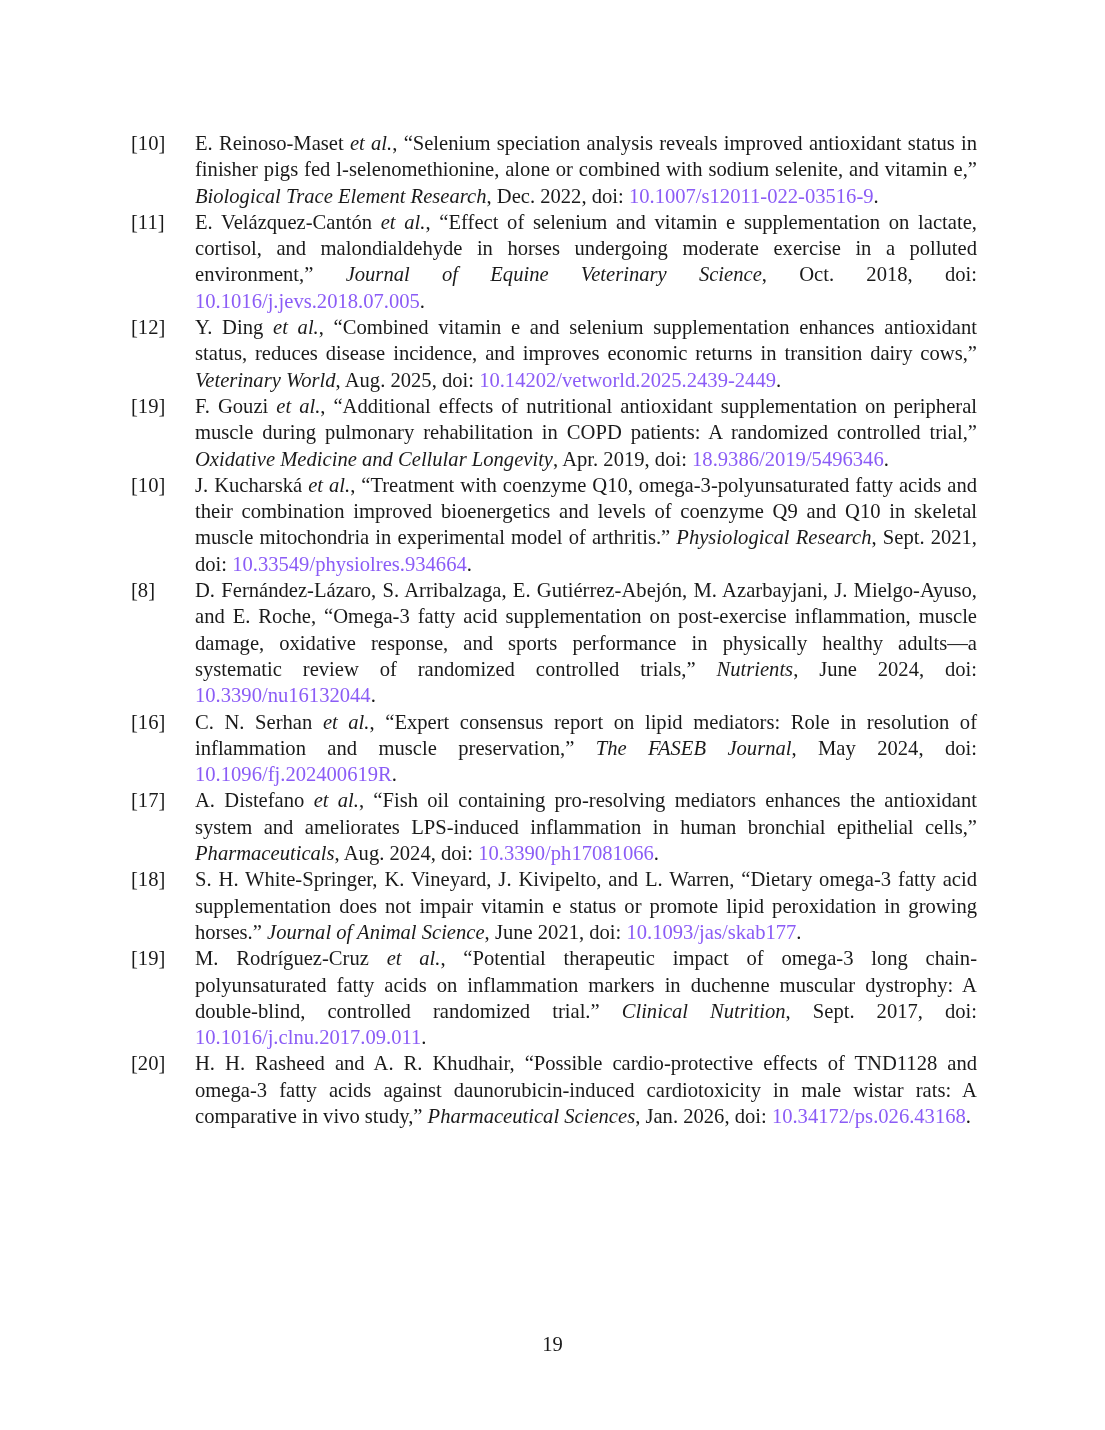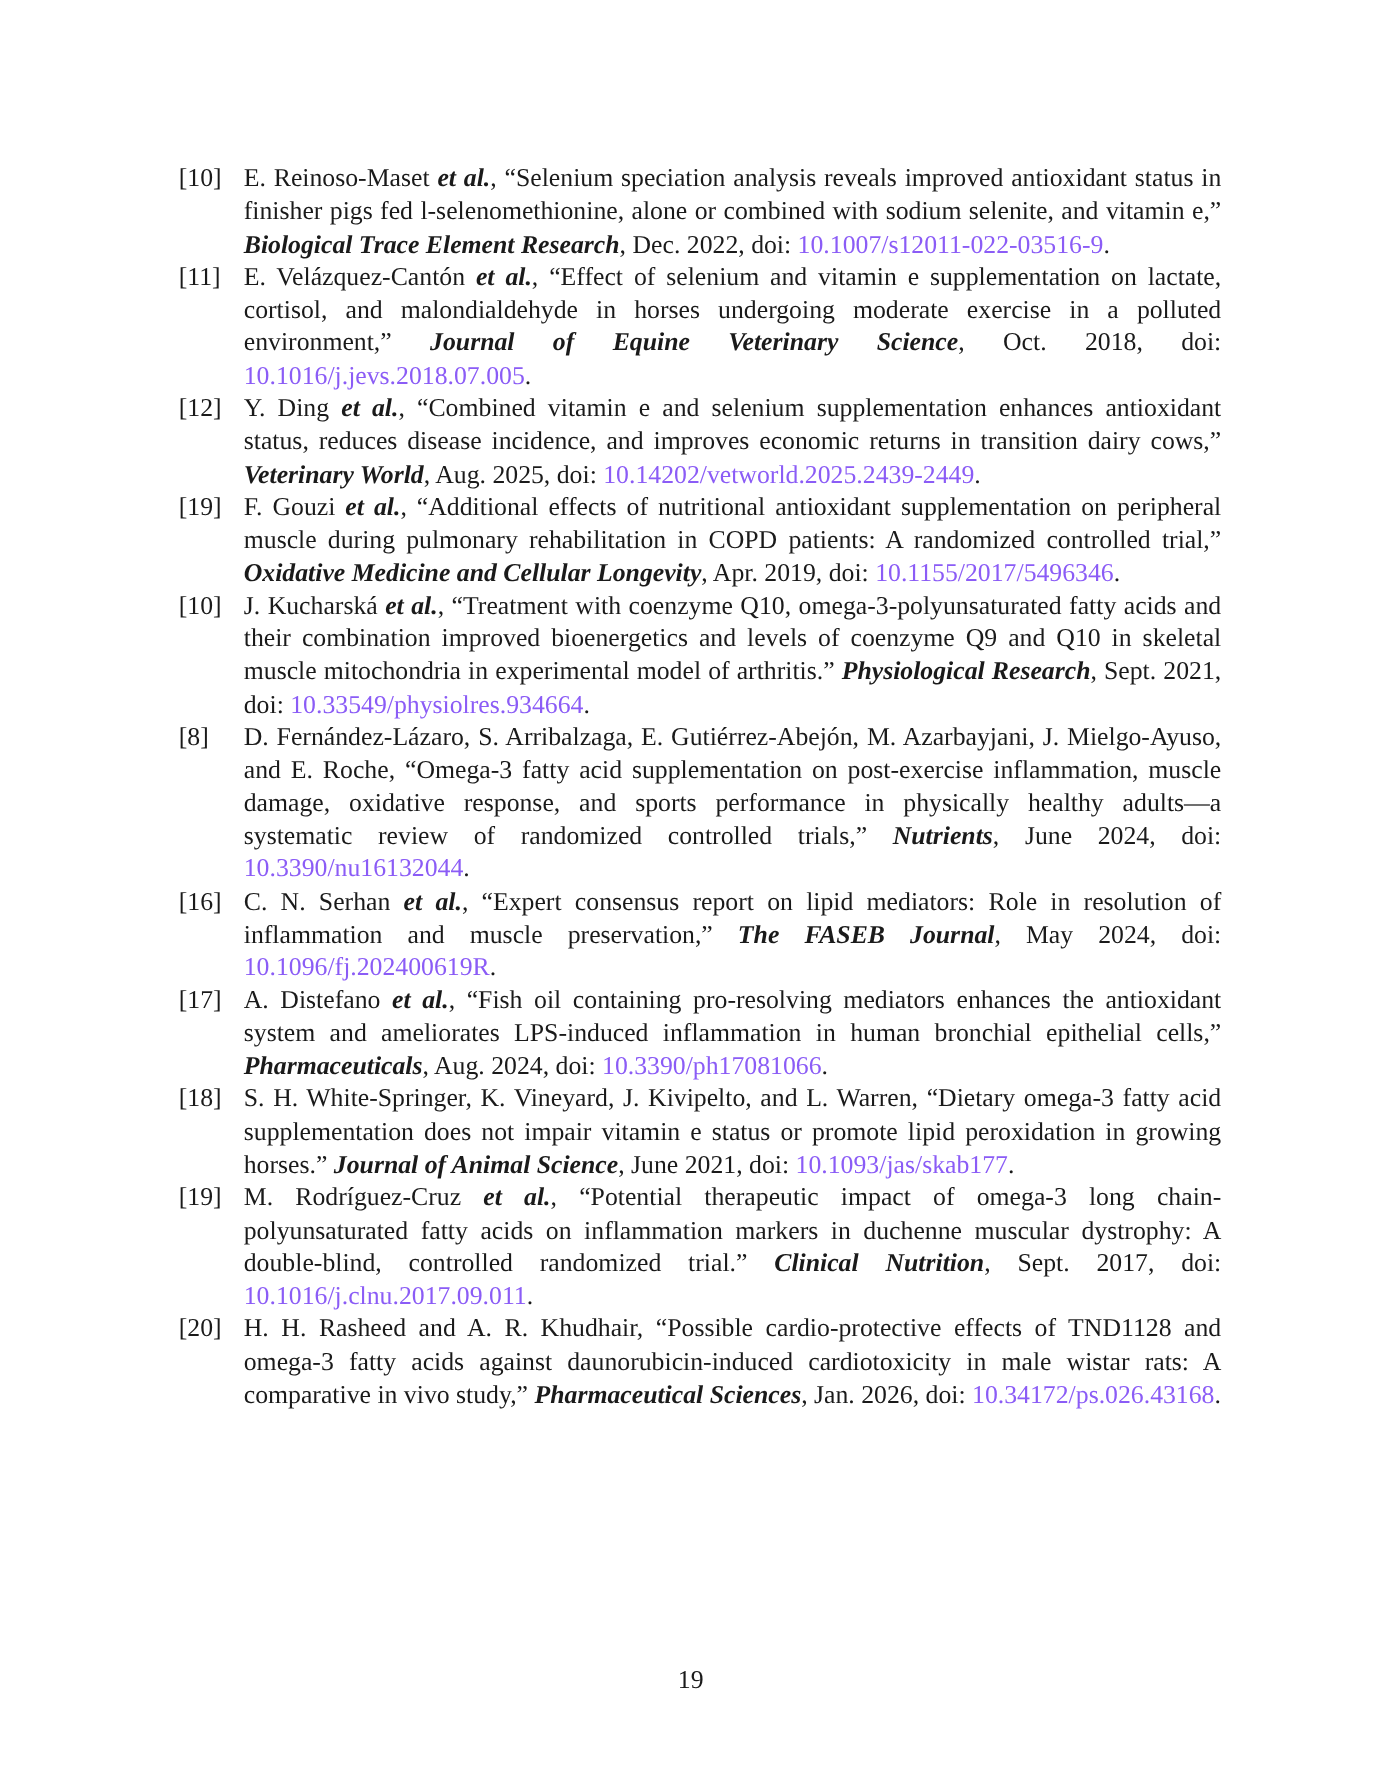--- a/index.html
+++ b/index.html
@@ -1,23 +1,23 @@
 <!DOCTYPE html>
 <html><head>
 <meta charset="utf-8">
 <style>
   html, body { margin: 0; padding: 0; background: #ffffff; }
   body { width: 1105px; height: 1430px; position: relative; overflow: hidden;
          font-family: "Liberation Serif", "DejaVu Serif", serif; color: #1a1a1a; }
   .refs { position: absolute; left: 131px; top: 130px; width: 846px; }
   .ref { position: relative; padding-left: 64px; font-size: 20.6px; line-height: 26.3px;
          text-align: justify; margin-bottom: 0px; }
-  .ref .num { position: absolute; left: 12px; top: 0; width: 50px; }
+  .ref .num { position: absolute; left: 0; top: 0; width: 50px; }
   .ref .body { display: block; }
-  .ref i { font-style: italic; font-weight: bold; }
+  .ref i { font-style: italic; }
   a.doi { color: #8b5cf6; text-decoration: none; }
   .pagenum { position: absolute; top: 1333px; left: 0; width: 1105px; text-align: center;
              font-size: 20.6px; }
 </style>
 </head>
 <body>
 
 <div class="refs">
   <div class="ref">
       <span class="num">[10]</span>
@@ -29,21 +29,21 @@
       <span class="body"><span>E. Velázquez-Cantón </span><i>et al.</i><span>, “Effect of selenium and vitamin e supplementation on lactate, cortisol, and malondialdehyde in horses undergoing moderate exercise in a polluted environment,” </span><i>Journal of Equine Veterinary Science</i><span>, Oct. 2018, doi: </span><a class="doi">10.1016/j.jevs.2018.07.005</a><span>.</span></span>
     </div>
 
   <div class="ref">
       <span class="num">[12]</span>
       <span class="body"><span>Y. Ding </span><i>et al.</i><span>, “Combined vitamin e and selenium supplementation enhances antioxidant status, reduces disease incidence, and improves economic returns in transition dairy cows,” </span><i>Veterinary World</i><span>, Aug. 2025, doi: </span><a class="doi">10.14202/vetworld.2025.2439-2449</a><span>.</span></span>
     </div>
 
   <div class="ref">
       <span class="num">[19]</span>
-      <span class="body"><span>F. Gouzi </span><i>et al.</i><span>, “Additional effects of nutritional antioxidant supplementation on peripheral muscle during pulmonary rehabilitation in COPD patients: A randomized controlled trial,” </span><i>Oxidative Medicine and Cellular Longevity</i><span>, Apr. 2019, doi: </span><a class="doi">10.1155/2017/5496346</a><span>.</span></span>
+      <span class="body"><span>F. Gouzi </span><i>et al.</i><span>, “Additional effects of nutritional antioxidant supplementation on peripheral muscle during pulmonary rehabilitation in COPD patients: A randomized controlled trial,” </span><i>Oxidative Medicine and Cellular Longevity</i><span>, Apr. 2019, doi: </span><a class="doi">18.9386/2019/5496346</a><span>.</span></span>
     </div>
 
   <div class="ref">
       <span class="num">[10]</span>
       <span class="body"><span>J. Kucharská </span><i>et al.</i><span>, “Treatment with coenzyme Q10, omega-3-polyunsaturated fatty acids and their combination improved bioenergetics and levels of coenzyme Q9 and Q10 in skeletal muscle mitochondria in experimental model of arthritis.” </span><i>Physiological Research</i><span>, Sept. 2021, doi: </span><a class="doi">10.33549/physiolres.934664</a><span>.</span></span>
     </div>
 
   <div class="ref">
       <span class="num">[8]</span>
       <span class="body"><span>D. Fernández-Lázaro, S. Arribalzaga, E. Gutiérrez-Abejón, M. Azarbayjani, J. Mielgo-Ayuso, and E. Roche</span><i></i><span>, “Omega-3 fatty acid supplementation on post-exercise inflammation, muscle damage, oxidative response, and sports performance in physically healthy adults—a systematic review of randomized controlled trials,” </span><i>Nutrients</i><span>, June 2024, doi: </span><a class="doi">10.3390/nu16132044</a><span>.</span></span>

